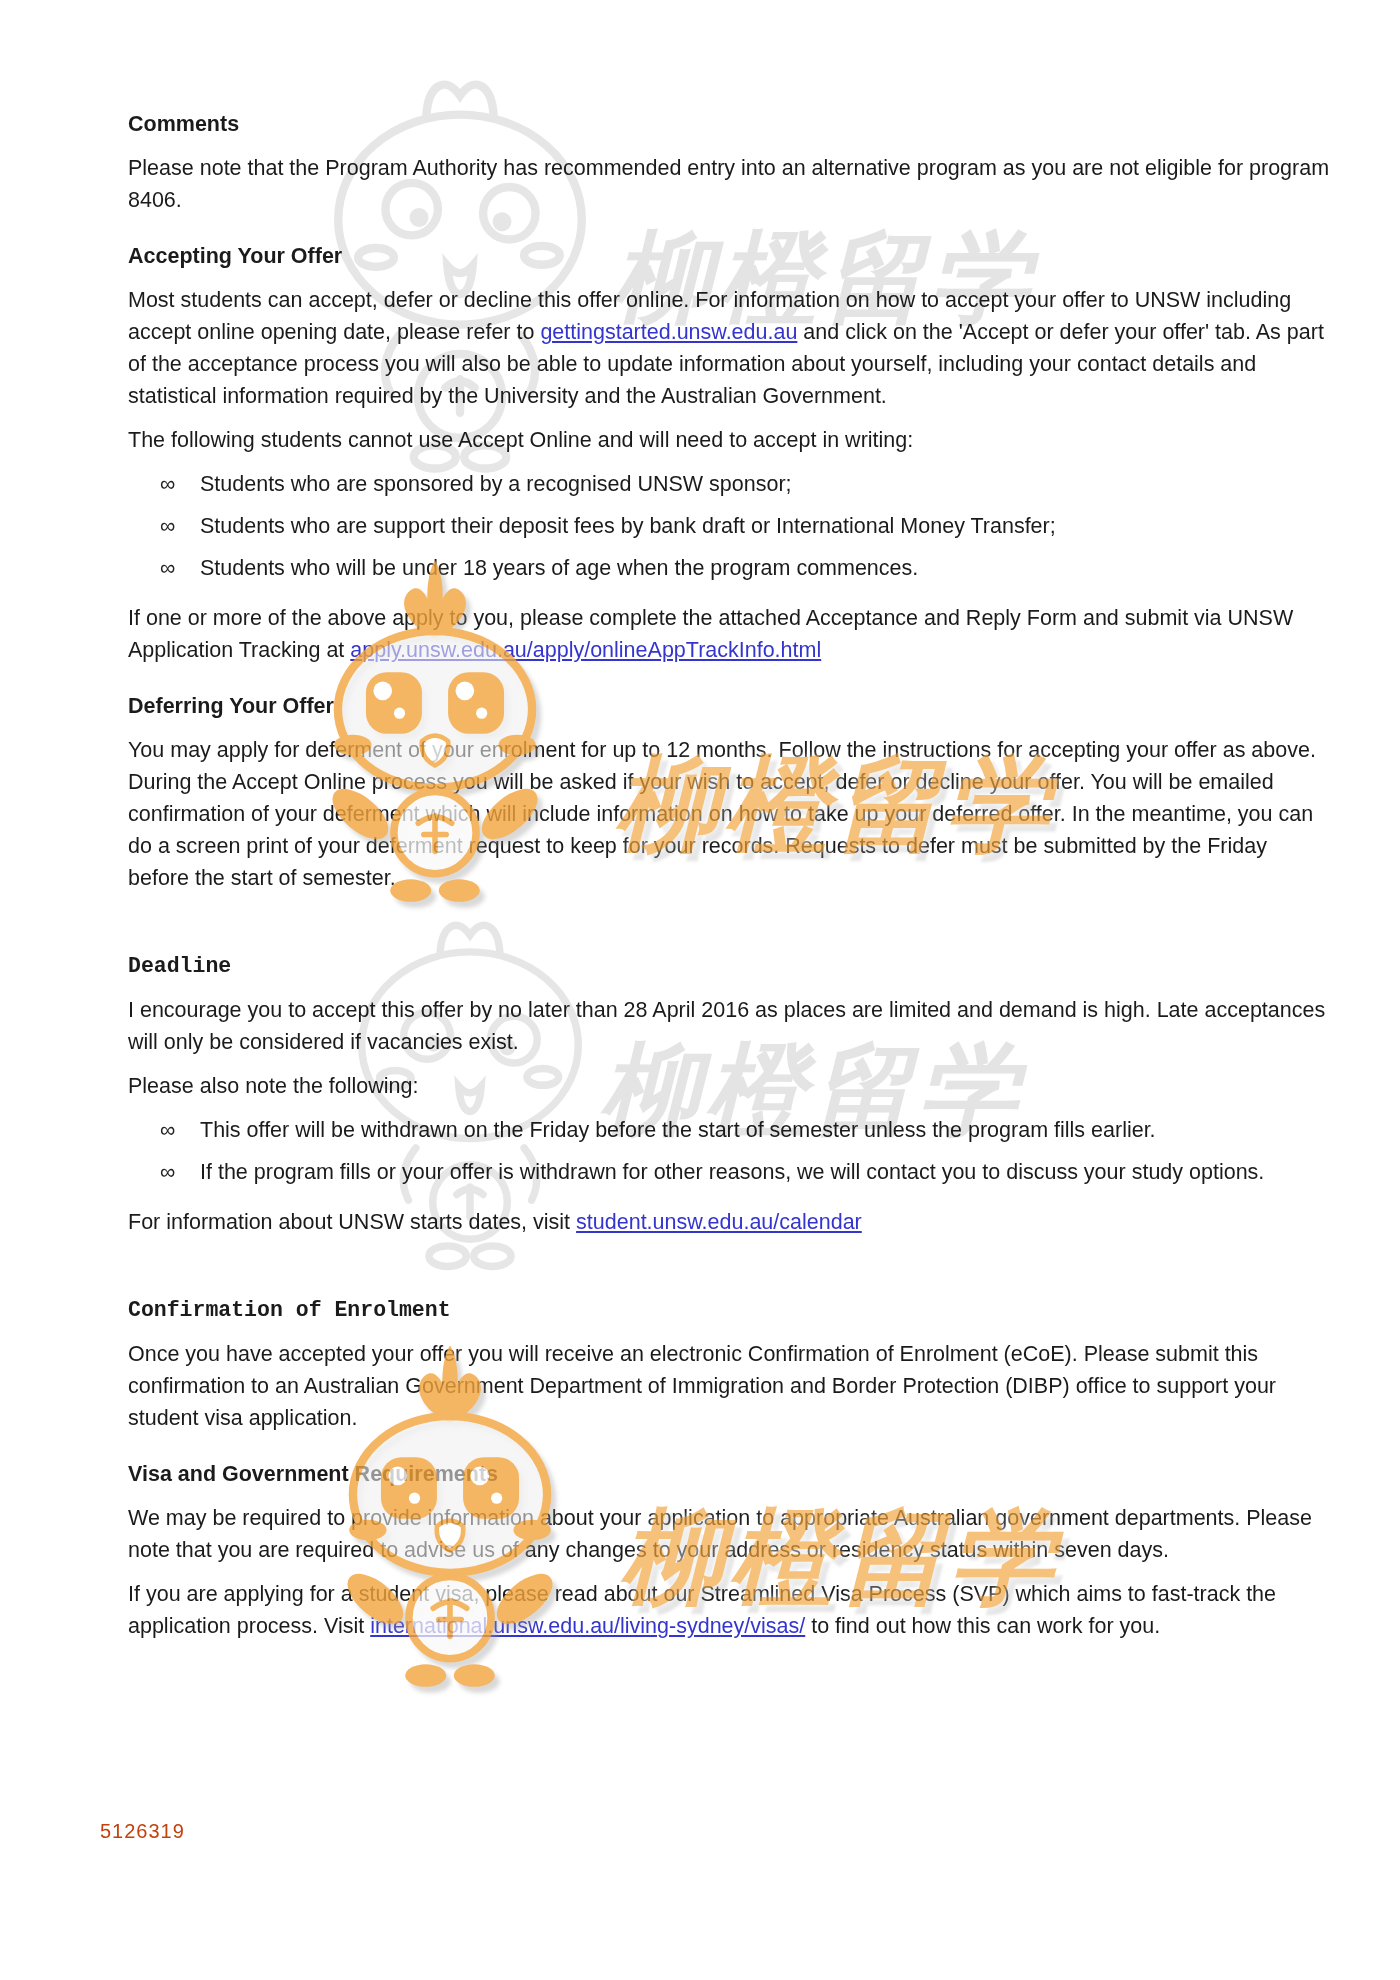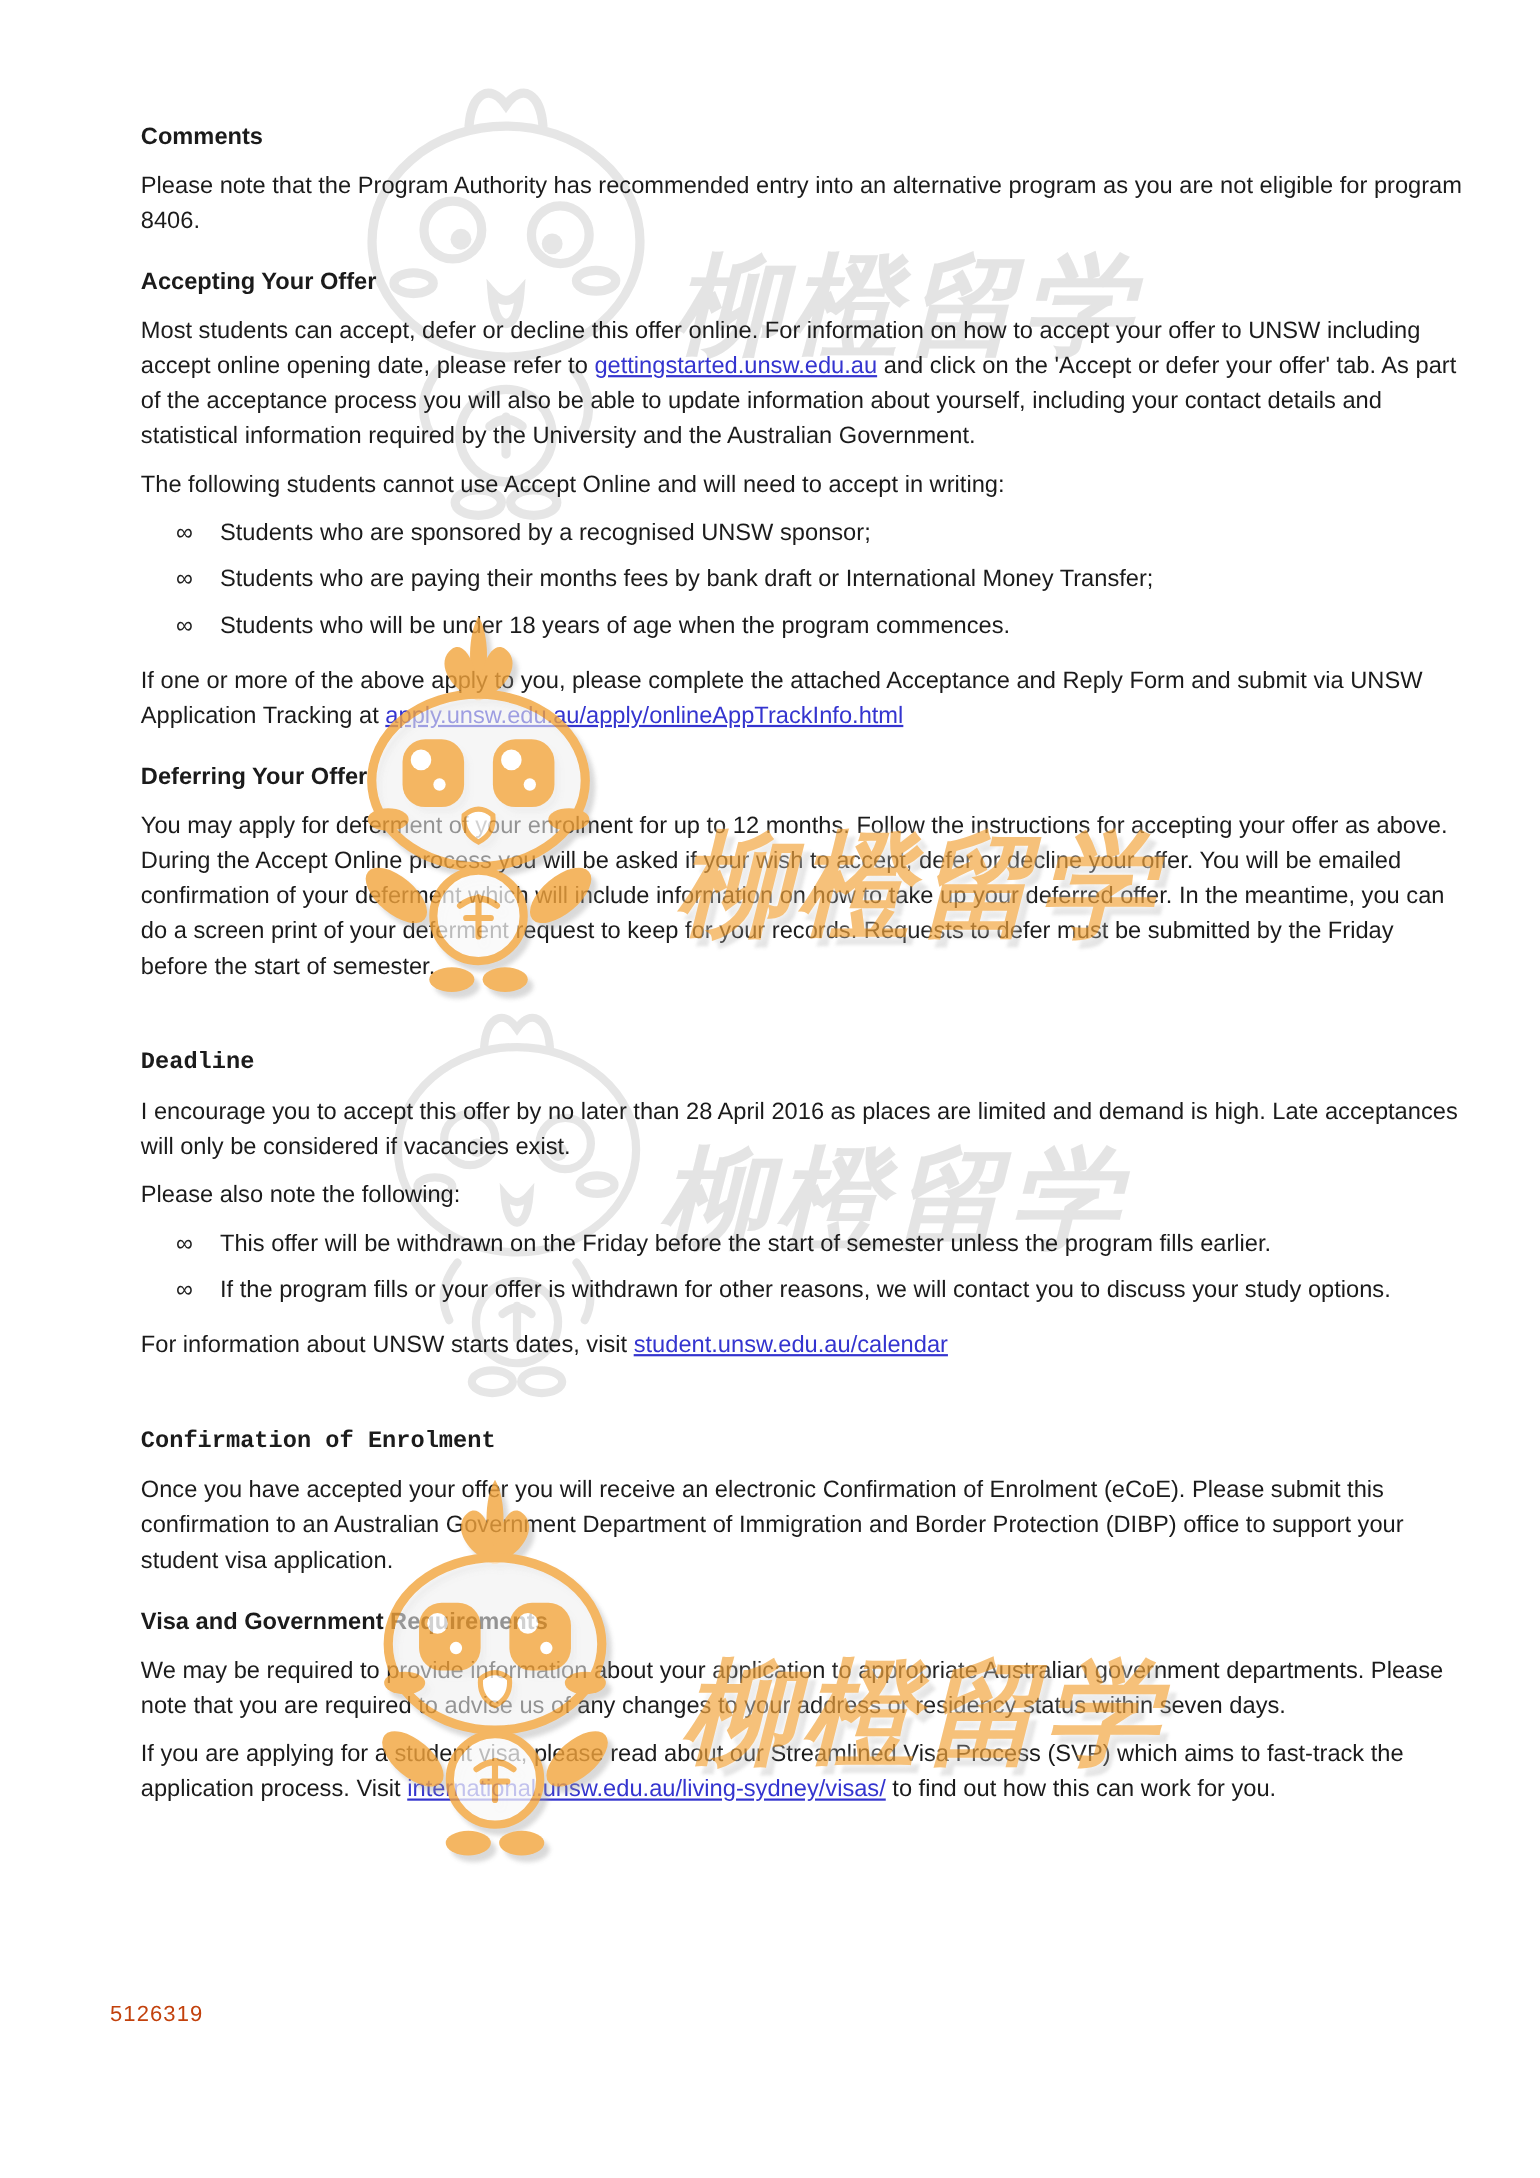--- a/index.html
+++ b/index.html
@@ -113,21 +113,21 @@
       <div class="doc-heading">Accepting Your Offer</div>
       <div class="doc-para"><span>Most students can accept, defer or decline this offer online. For information on how to accept your offer to UNSW including accept online opening date, please refer to </span><a href="#" class="doc-link">gettingstarted.unsw.edu.au</a><span> and click on the 'Accept or defer your offer' tab. As part of the acceptance process you will also be able to update information about yourself, including your contact details and statistical information required by the University and the Australian Government.</span></div>
       <div class="doc-para"><span>The following students cannot use Accept Online and will need to accept in writing:</span></div>
       <div class="bullet-list">
         <div class="bullet-item">
           <span class="bullet-marker">∞</span>
           <div class="bullet-text"><span>Students who are sponsored by a recognised UNSW sponsor;</span></div>
         </div>
         <div class="bullet-item">
           <span class="bullet-marker">∞</span>
-          <div class="bullet-text"><span>Students who are paying their months fees by bank draft or International Money Transfer;</span></div>
+          <div class="bullet-text"><span>Students who are support their deposit fees by bank draft or International Money Transfer;</span></div>
         </div>
         <div class="bullet-item">
           <span class="bullet-marker">∞</span>
           <div class="bullet-text"><span>Students who will be under 18 years of age when the program commences.</span></div>
         </div>
       </div>
       <div class="doc-para"><span>If one or more of the above apply to you, please complete the attached Acceptance and Reply Form and submit via UNSW Application Tracking at </span><a href="#" class="doc-link">apply.unsw.edu.au/apply/onlineAppTrackInfo.html</a></div>
       <div class="doc-heading">Deferring Your Offer</div>
       <div class="doc-para"><span>You may apply for deferment of your enrolment for up to 12 months. Follow the instructions for accepting your offer as above. During the Accept Online process you will be asked if your wish to accept, defer or decline your offer. You will be emailed confirmation of your deferment which will include information on how to take up your deferred offer. In the meantime, you can do a screen print of your deferment request to keep for your records. Requests to defer must be submitted by the Friday before the start of semester.</span></div>
       <div class="doc-heading gap-large">Deadline</div>

